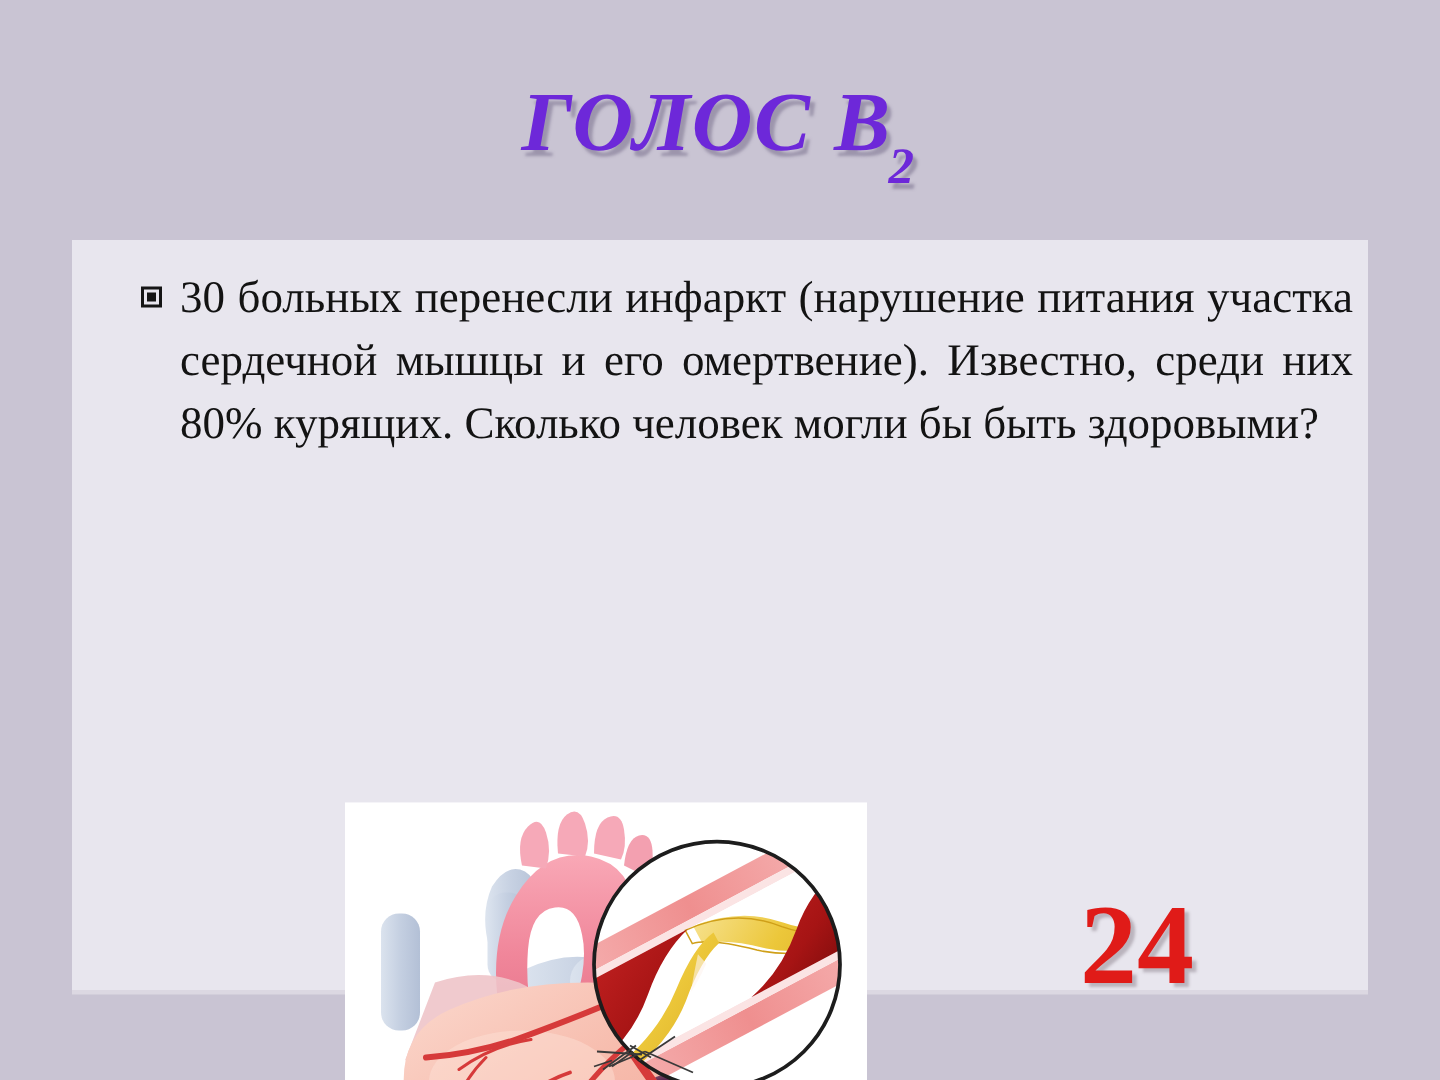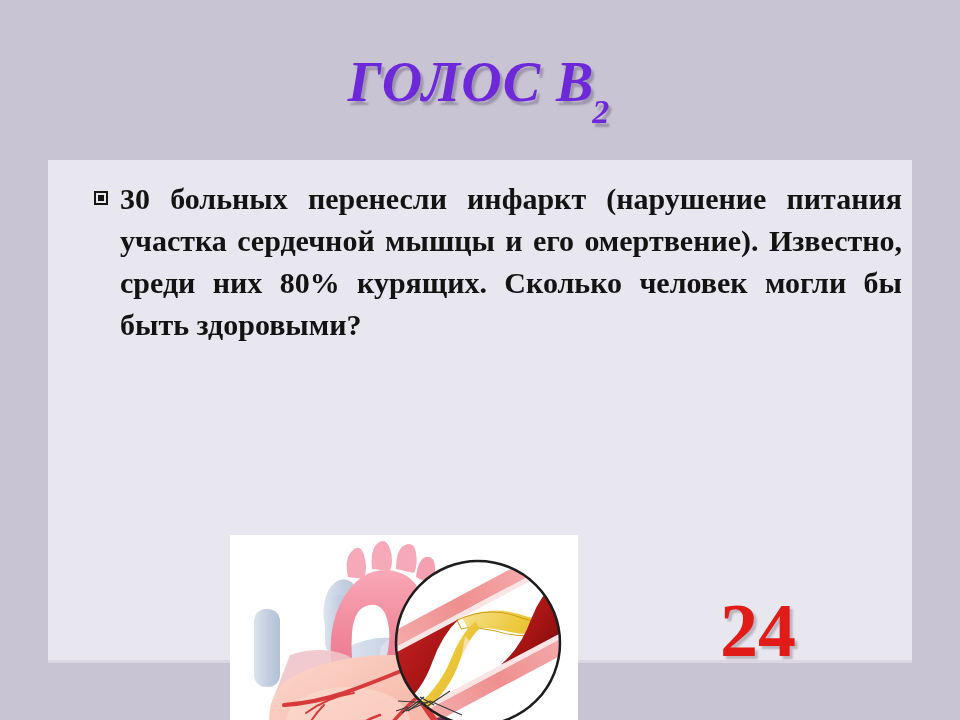--- a/index.html
+++ b/index.html
@@ -57,21 +57,20 @@
   
   .body-block {
     position: absolute;
     left: 24px;
     top: 18px;
     width: 830px;
   }
   .bullet-row {
     position: relative;
     padding-left: 48px;
-    font-weight: bold;
   }
   .bullet-marker {
     position: absolute;
     left: 22px;
     top: 13px;
     width: 14px;
     height: 14px;
     border: 2px solid #151515;
     box-sizing: border-box;
     background: #e8e6ee;

